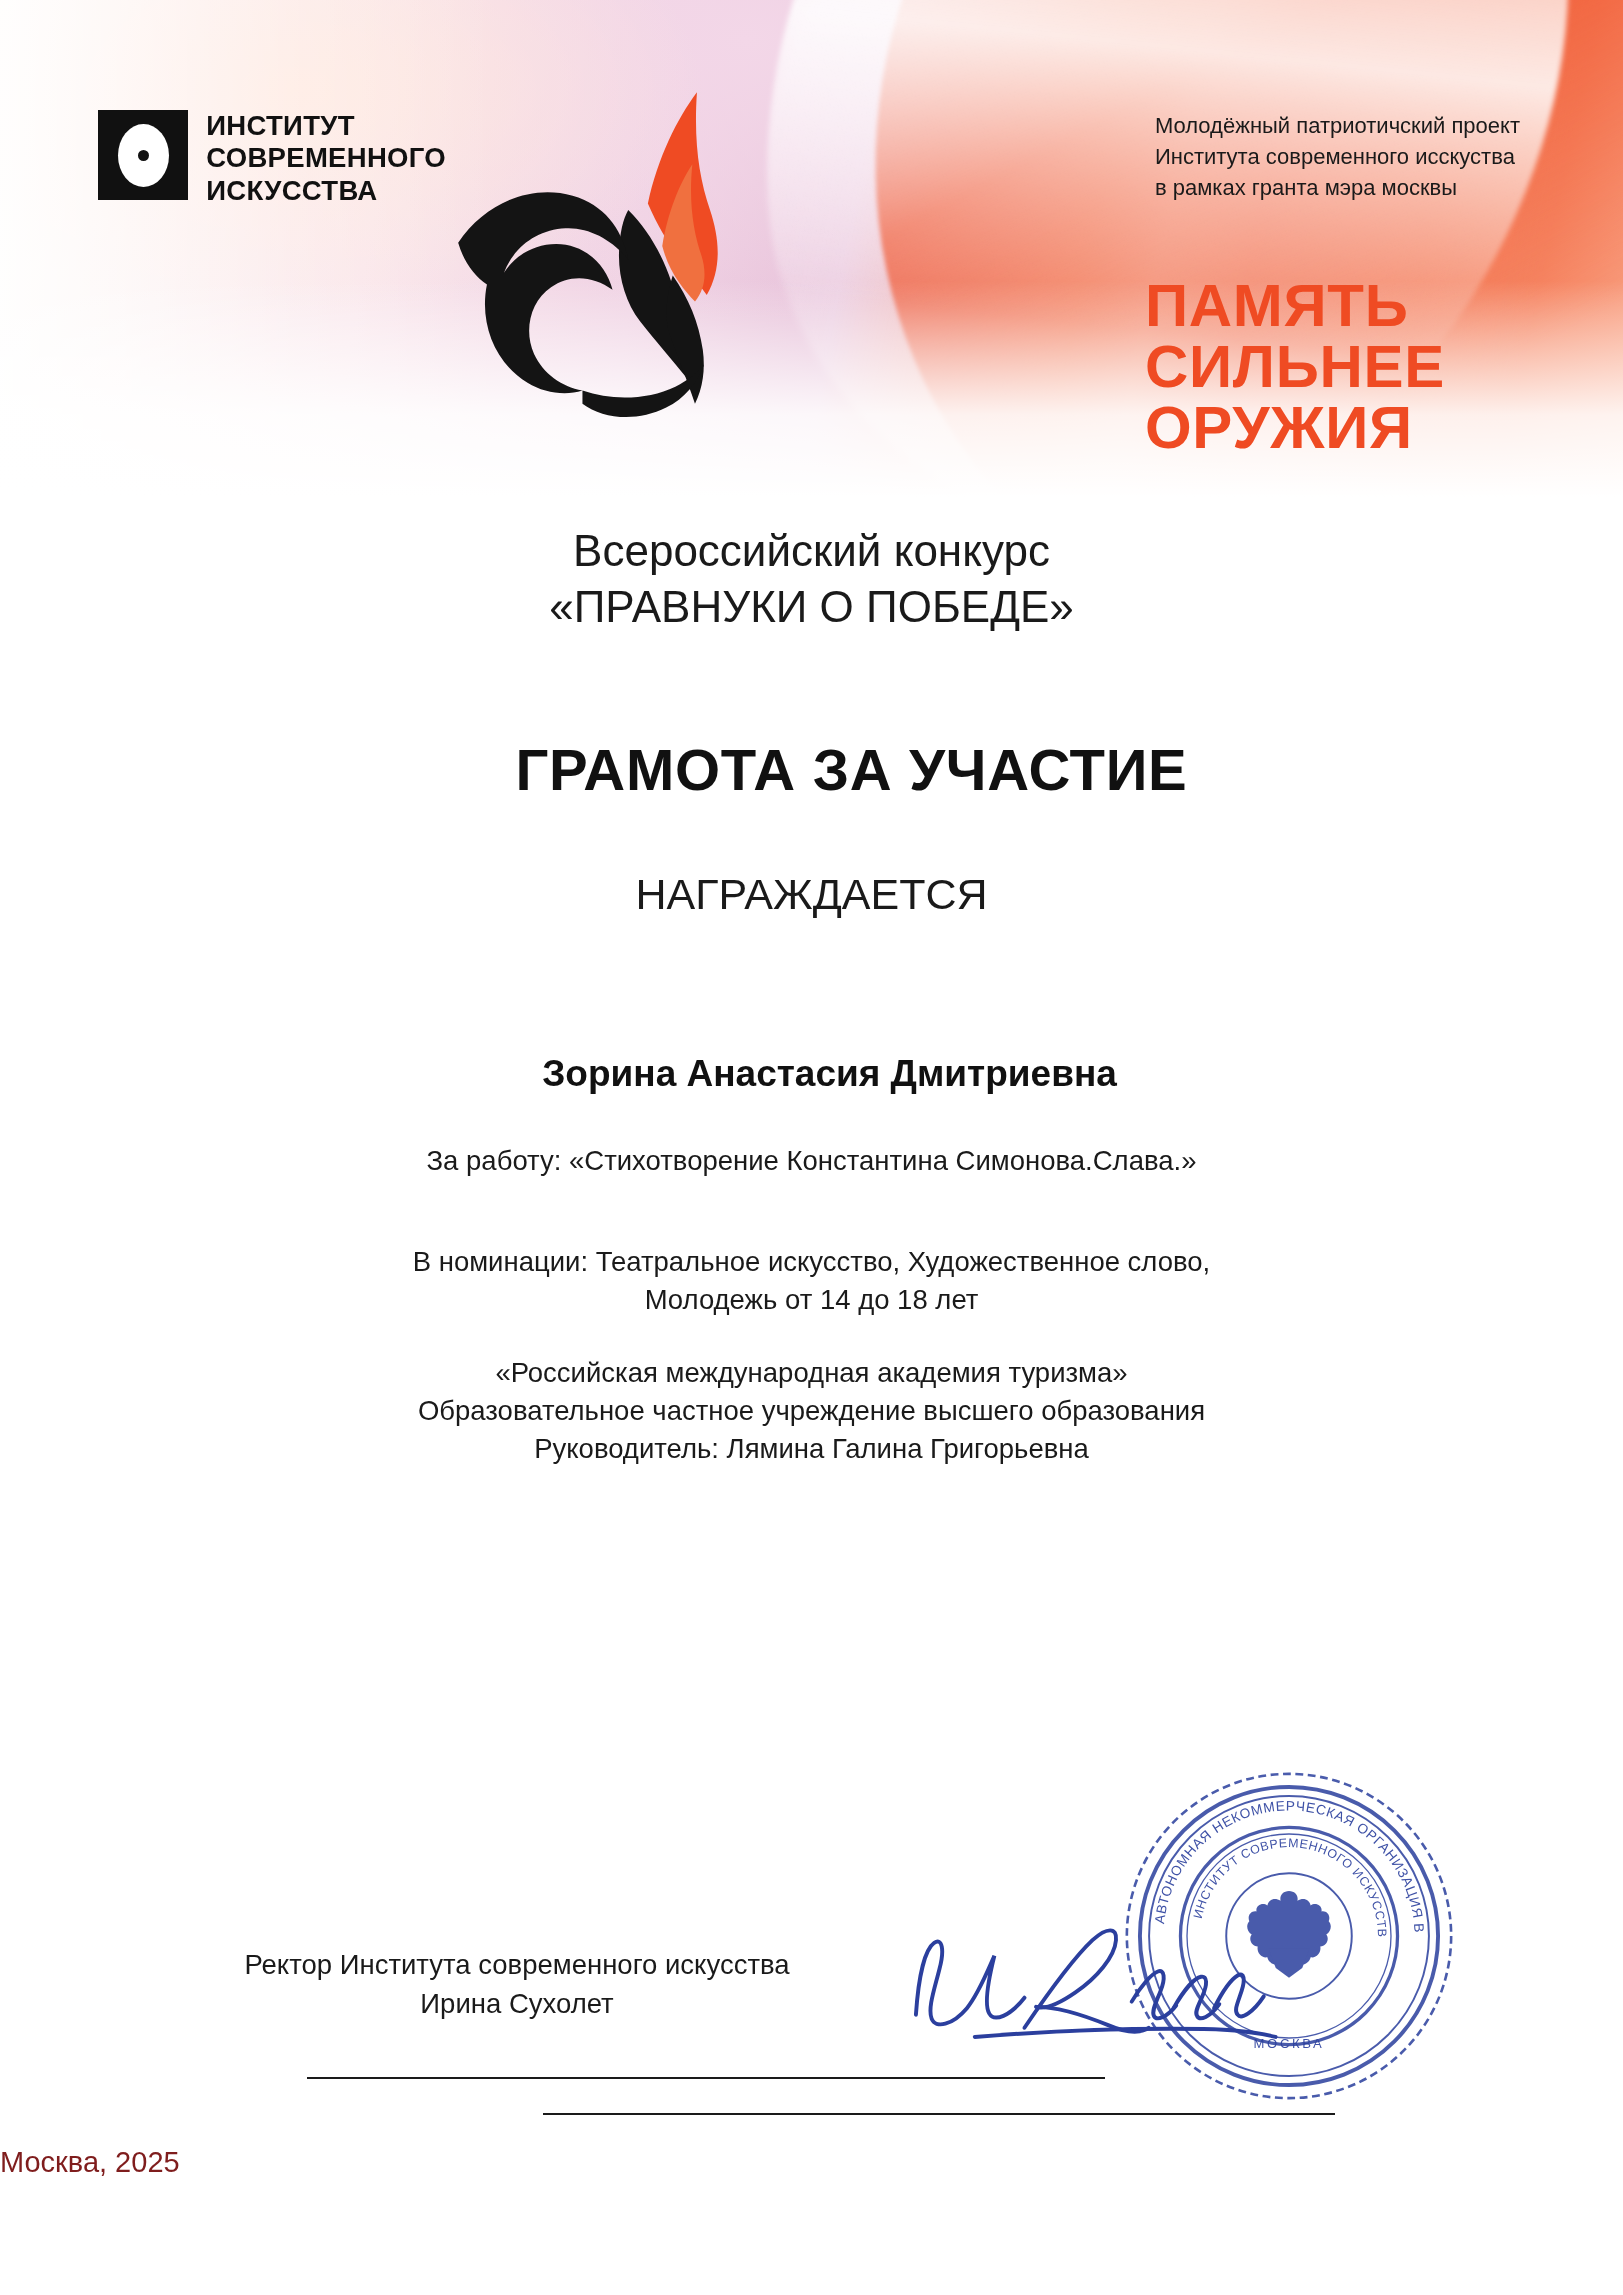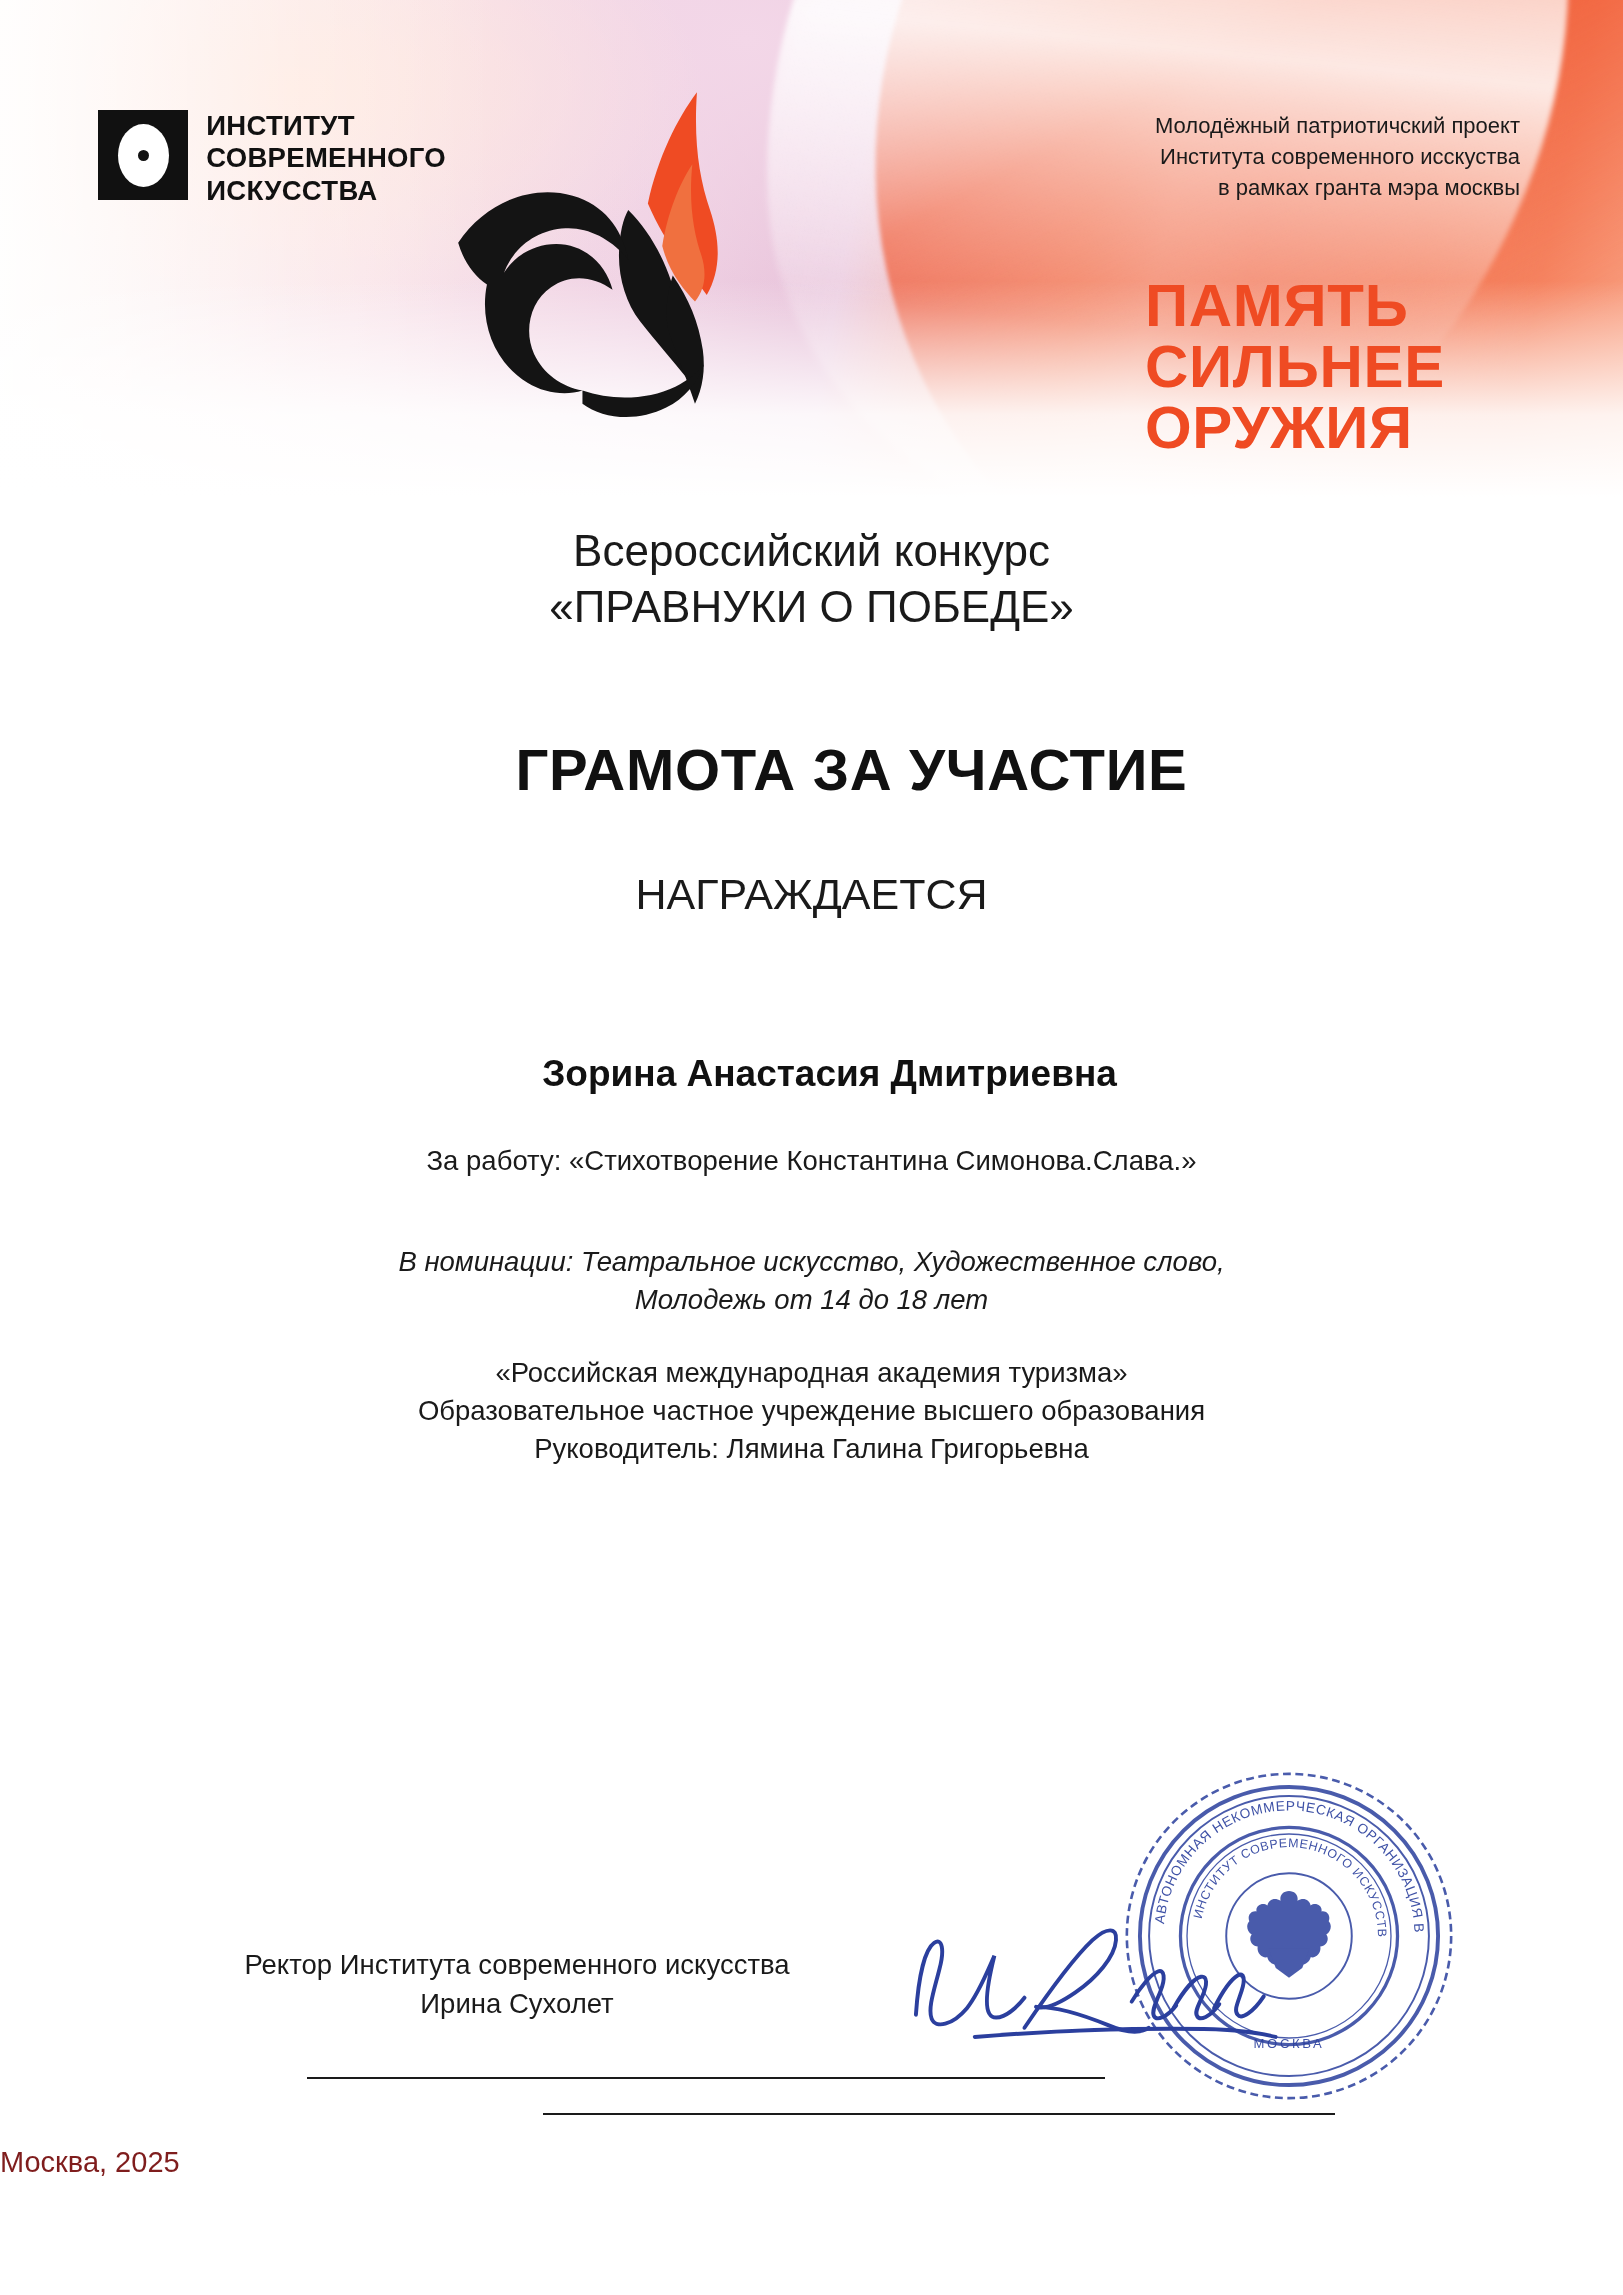--- a/index.html
+++ b/index.html
@@ -146,21 +146,21 @@
     color: #ef4b23;
     letter-spacing: 0.7px;
     text-align: left;
   }
 
   
   .top-note {
     position: absolute;
     right: 103px;
     top: 110px;
-    text-align: right;
+    text-align: left;
     font-size: 22px;
     line-height: 1.42;
     color: #1a1a1a;
   }
 
   
   .contest {
     position: absolute;
     left: 0;
     top: 523px;
@@ -212,21 +212,20 @@
   }
   .nomination {
     position: absolute;
     left: 0;
     top: 1243px;
     width: 100%;
     text-align: center;
     font-size: 27.5px;
     line-height: 1.38;
     color: #1a1a1a;
-    font-style: italic;
   }
   .org {
     position: absolute;
     left: 0;
     top: 1354px;
     width: 100%;
     text-align: center;
     font-size: 27.5px;
     line-height: 1.38;
     color: #1a1a1a;

